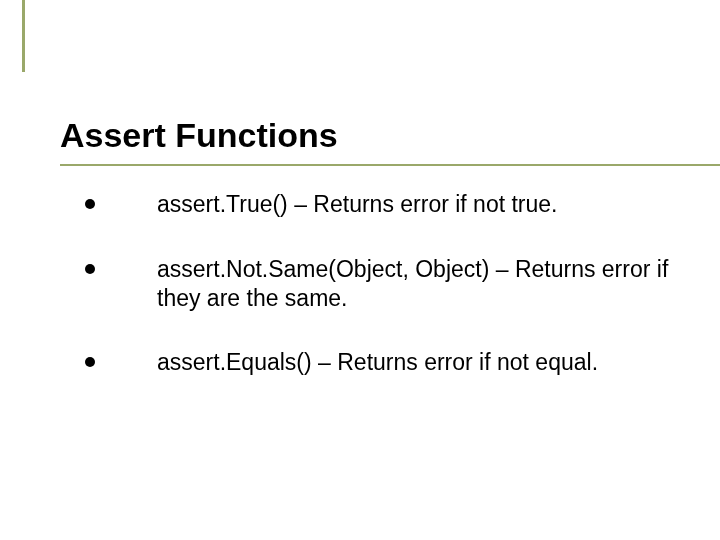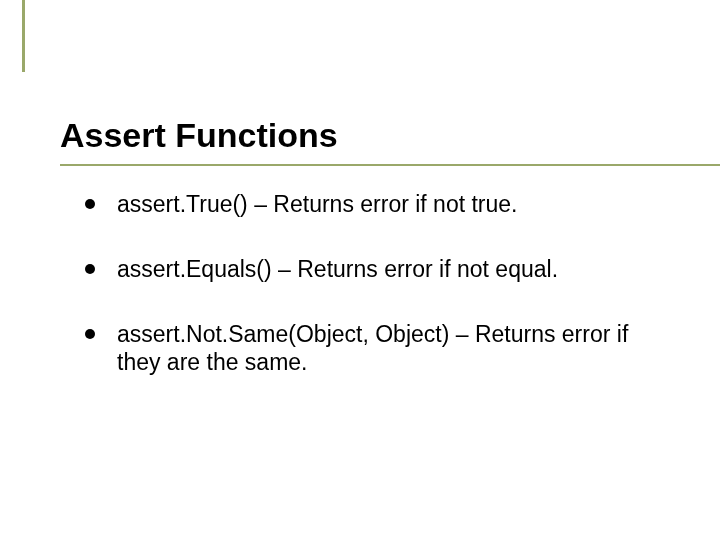--- a/index.html
+++ b/index.html
@@ -53,20 +53,21 @@
     top: 190px;
     right: 50px;
   }
   .bullet-item {
     display: flex;
     align-items: flex-start;
     margin-bottom: 36px;
     font-size: 23px;
     color: #000000;
     line-height: 1.25;
+    gap: 40px;
   }
   .bullet-dot {
     width: 10px;
     height: 10px;
     border-radius: 50%;
     background: #000000;
     flex: 0 0 10px;
     margin-top: 9px;
     margin-right: 22px;
   }
@@ -89,23 +90,23 @@
   <div class="content">
 
     <div class="bullet-item">
       <div class="bullet-dot"></div>
       <div class="bullet-text">assert.True() – Returns error if not true.</div>
     </div>
 
 
     <div class="bullet-item">
       <div class="bullet-dot"></div>
-      <div class="bullet-text">assert.Equals() – Returns error if not equal.</div>
+      <div class="bullet-text">assert.Not.Same(Object, Object) – Returns error if they are the same.</div>
     </div>
 
     <div class="bullet-item">
       <div class="bullet-dot"></div>
-      <div class="bullet-text">assert.Not.Same(Object, Object) – Returns error if they are the same.</div>
+      <div class="bullet-text">assert.Equals() – Returns error if not equal.</div>
     </div>
 
   </div>
 
 </div>
 
 </body></html>

